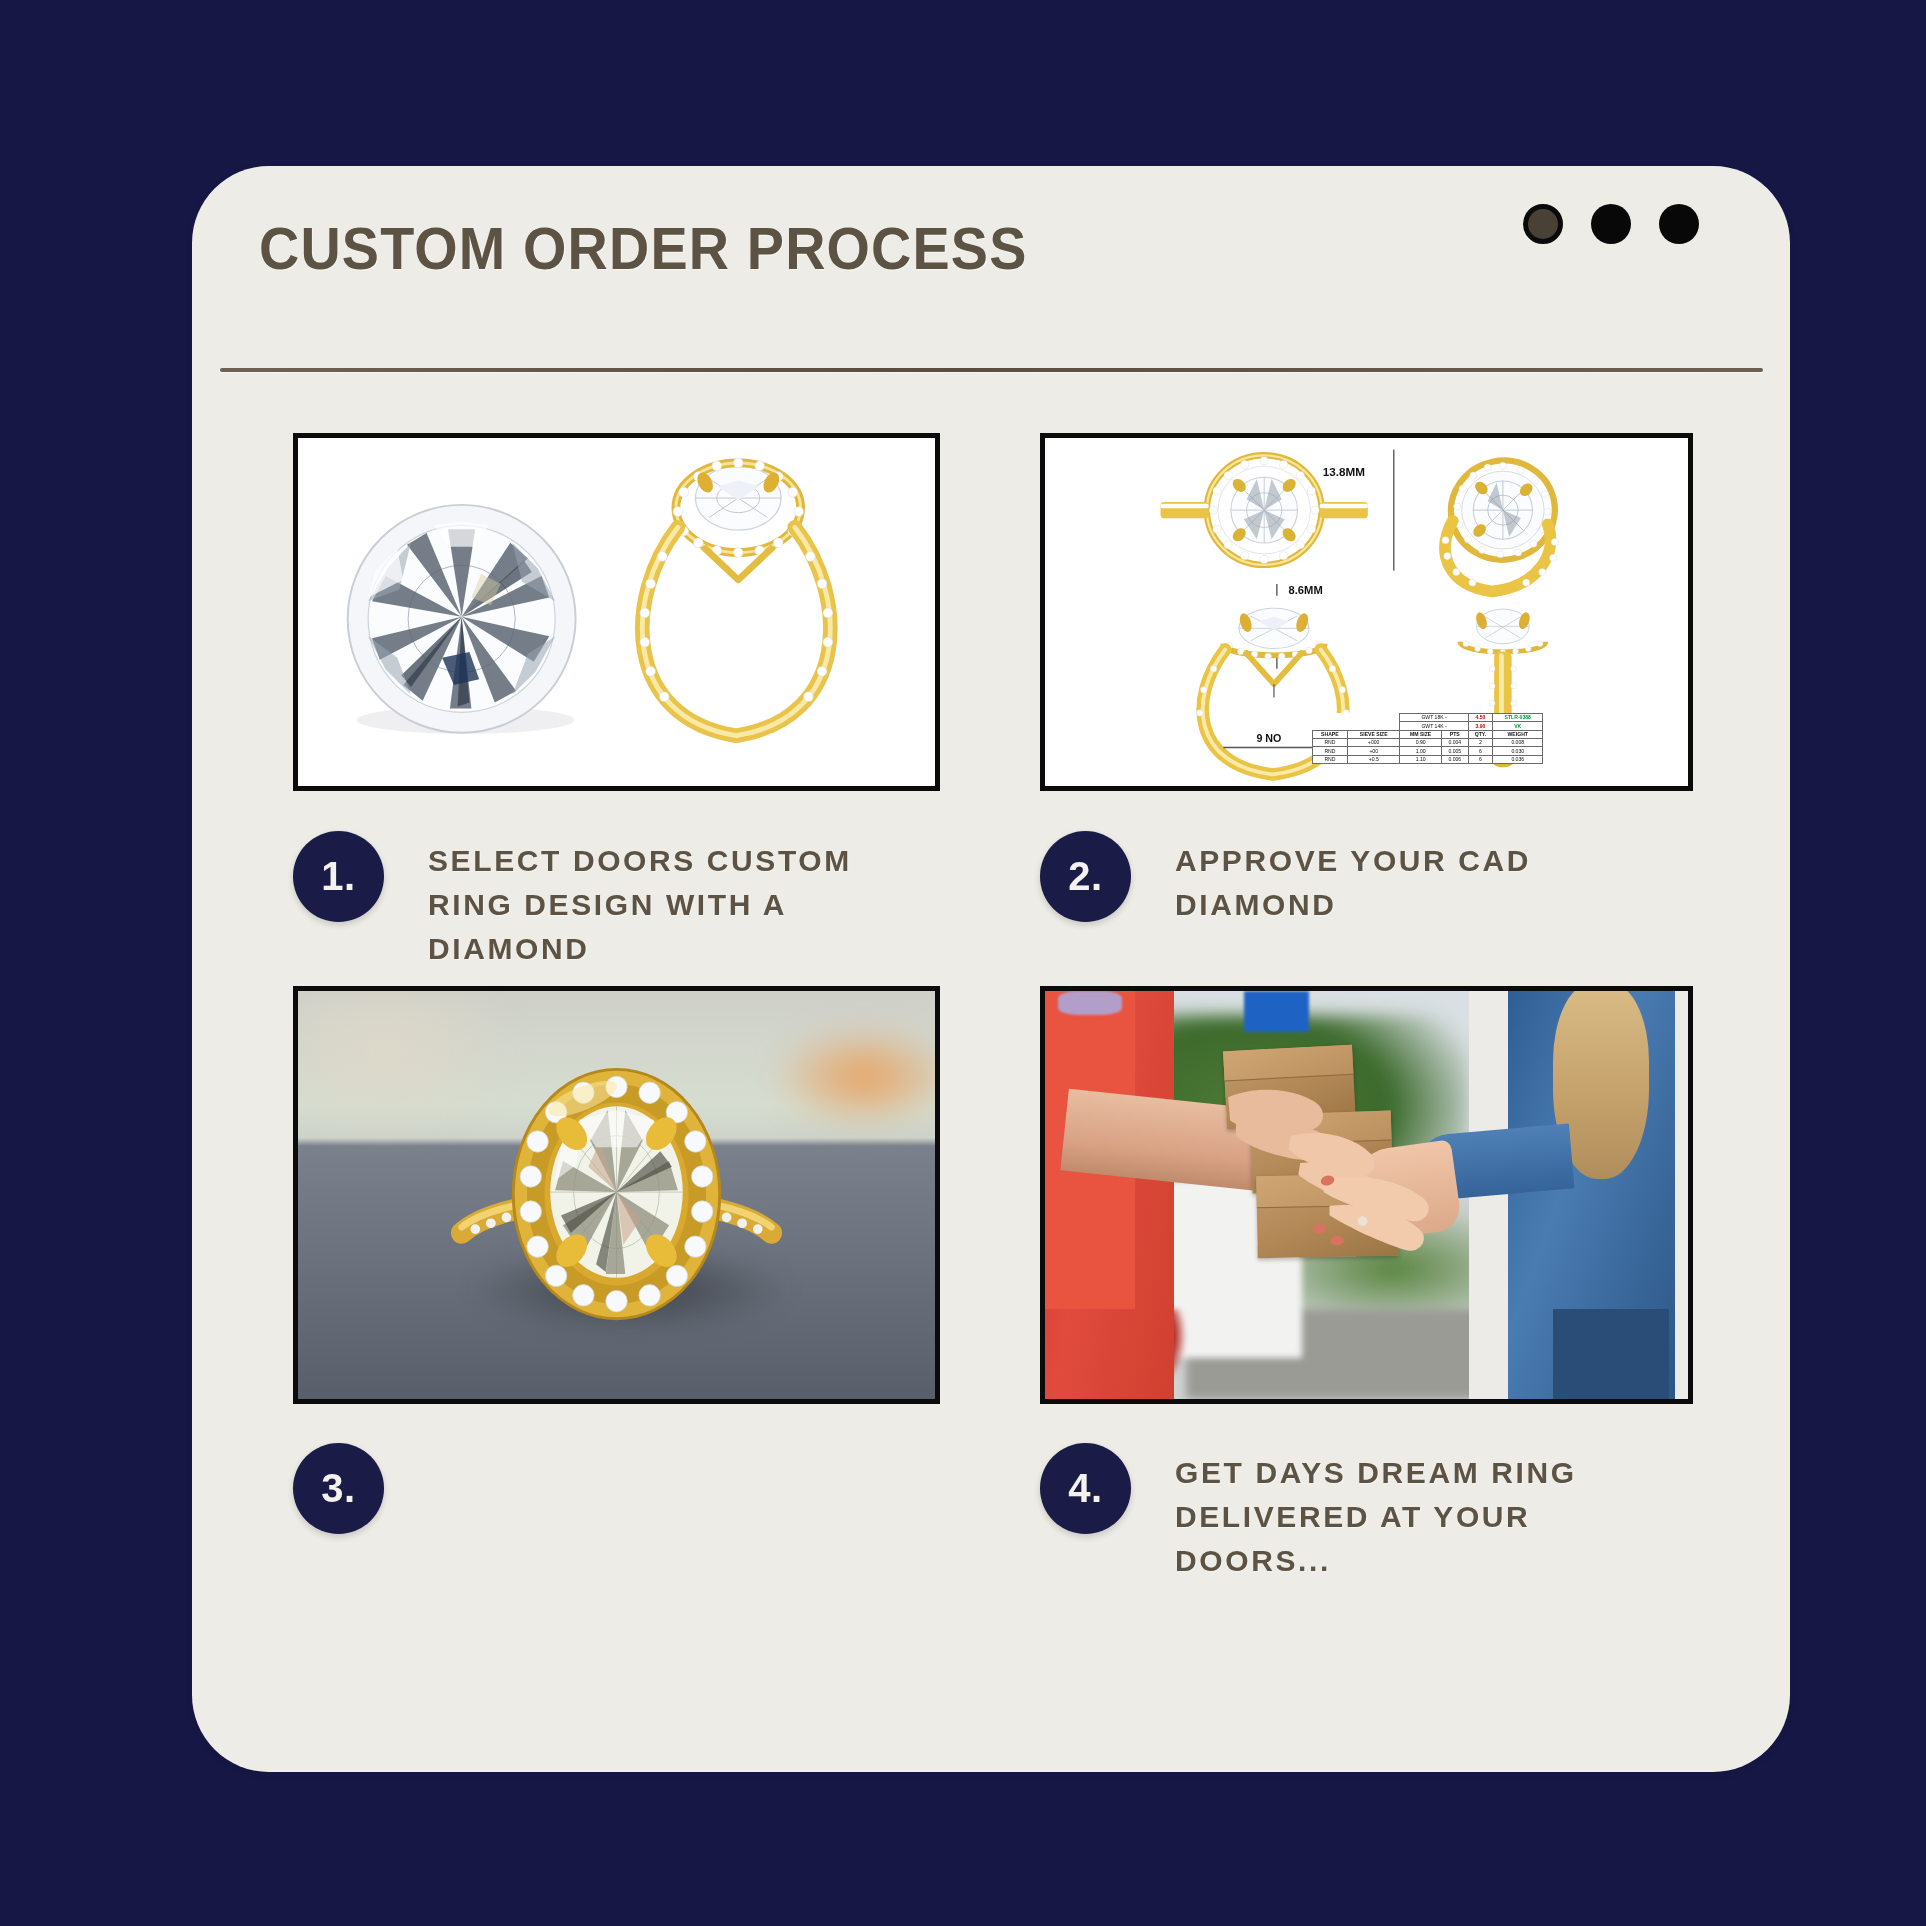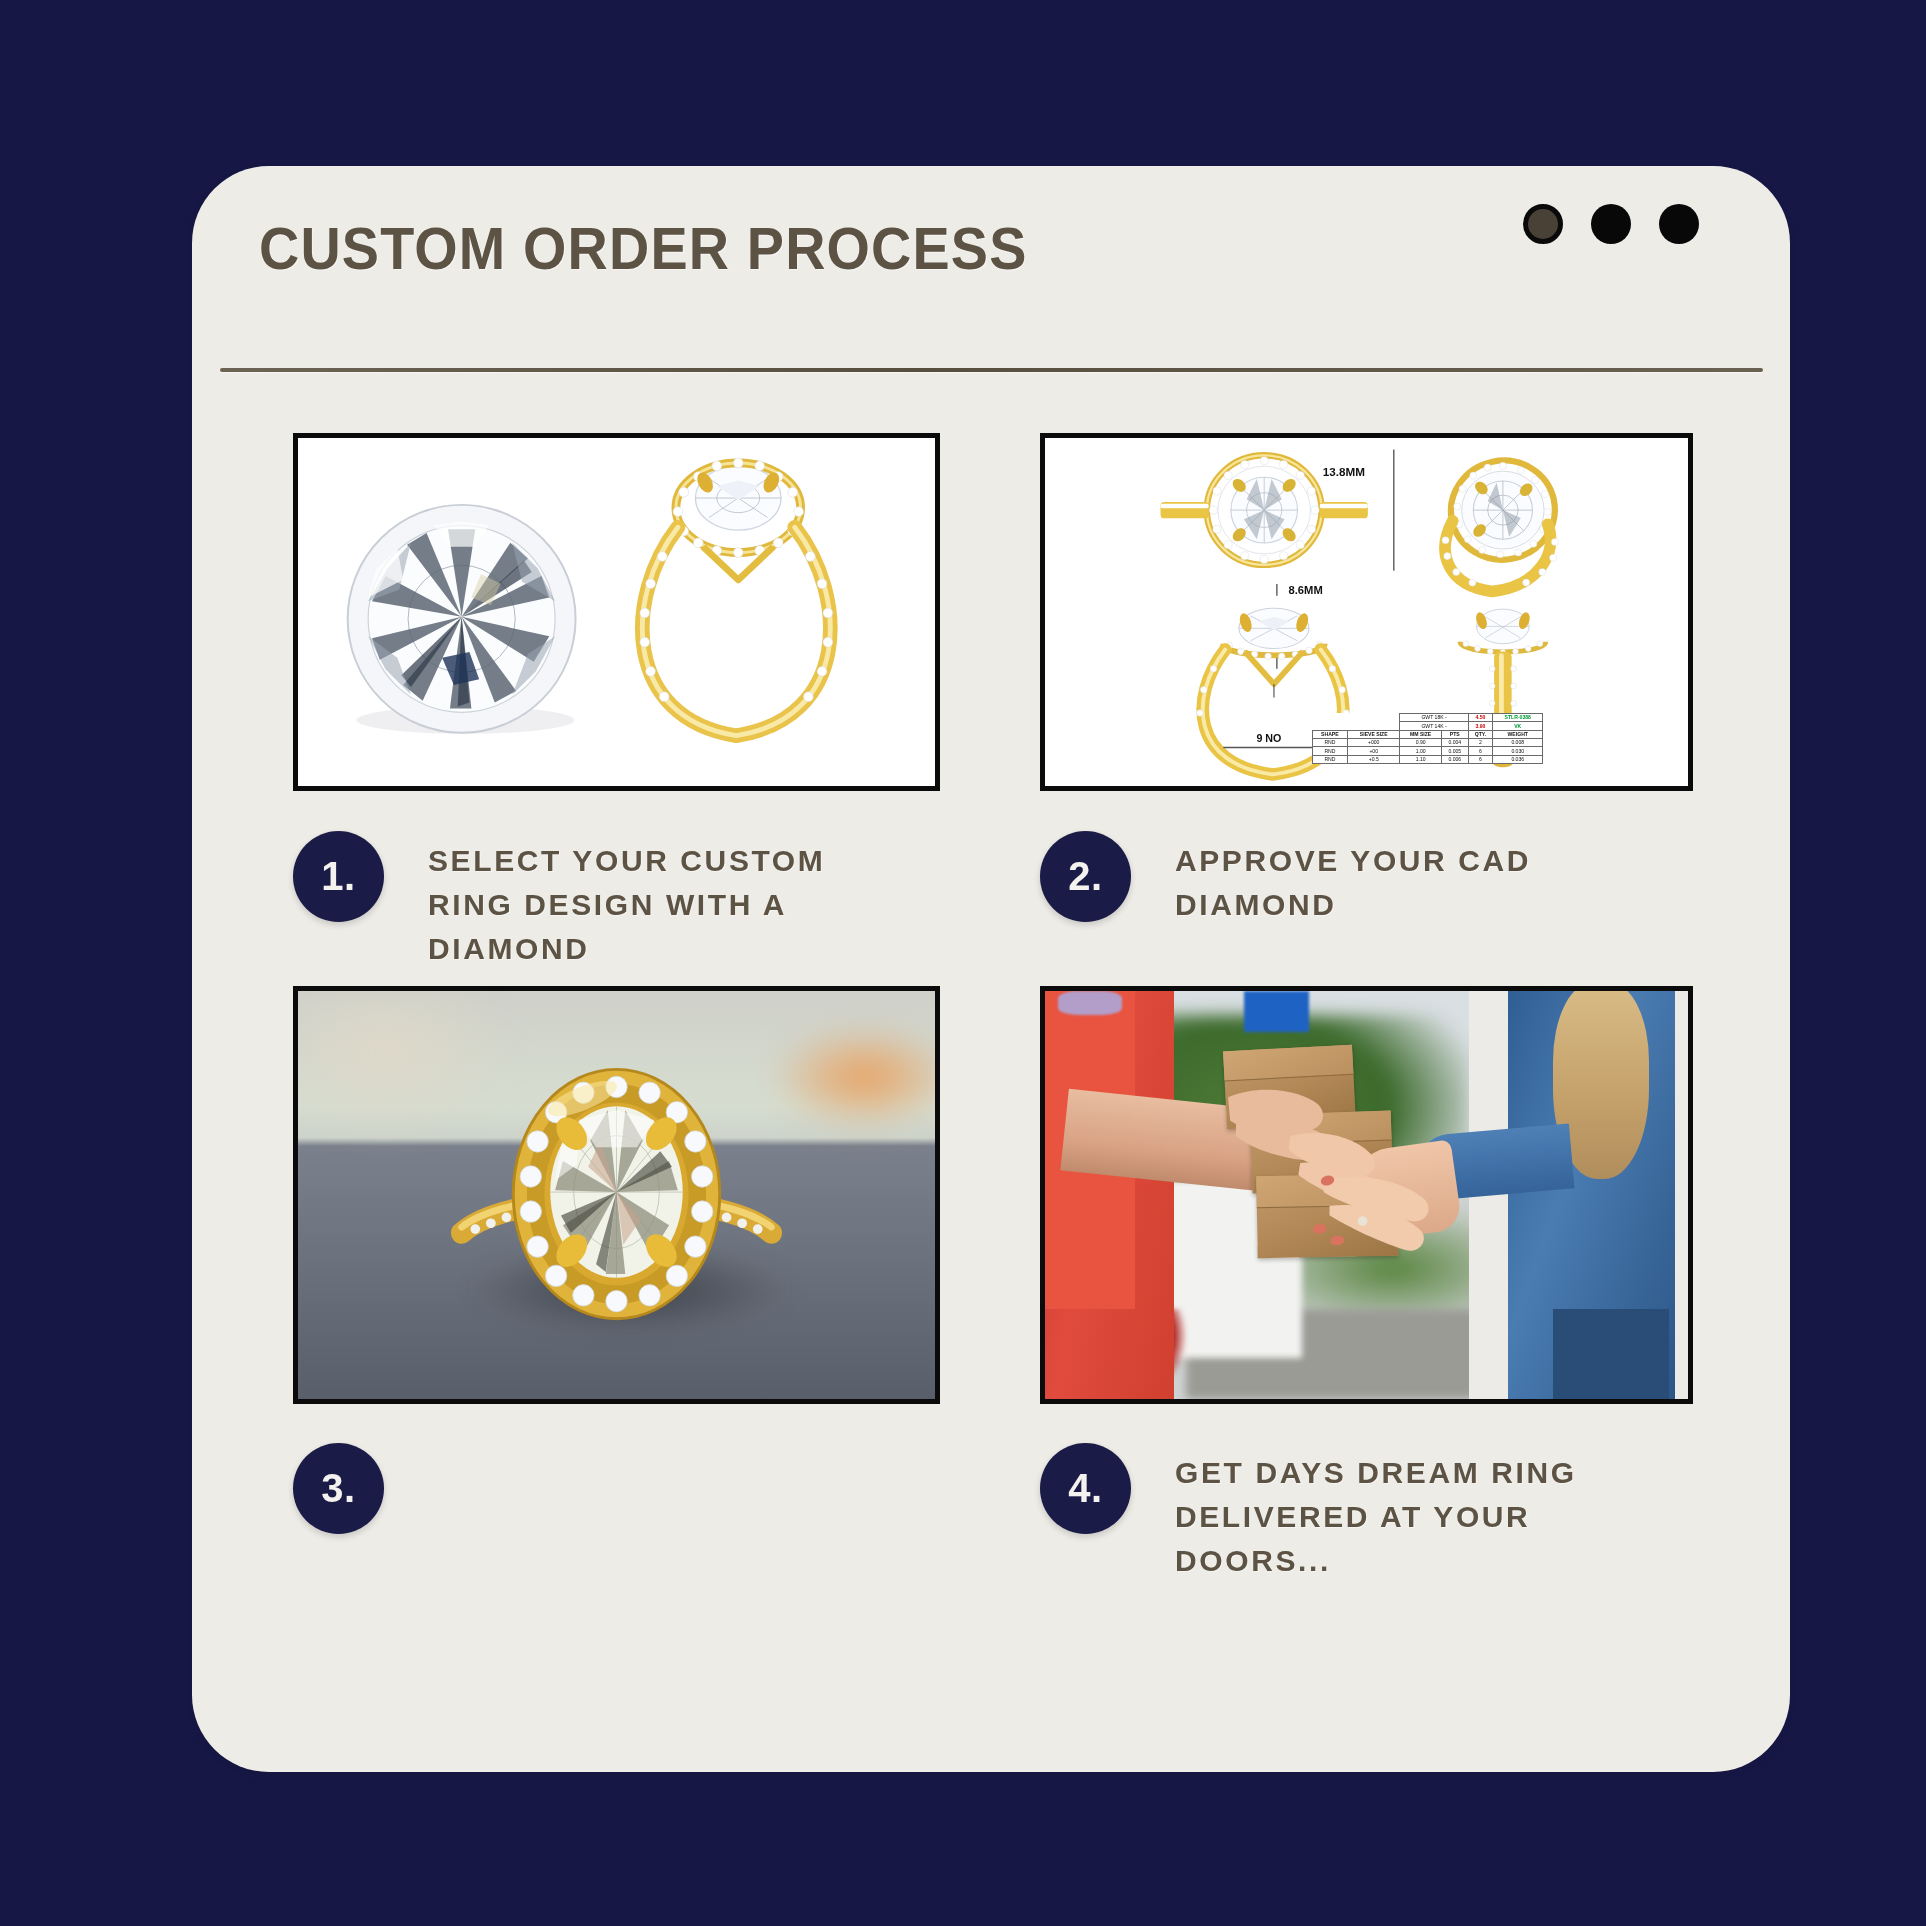--- a/index.html
+++ b/index.html
@@ -288,21 +288,21 @@
                 <circle cx="86" cy="202" r="5"></circle>
                   <circle cx="72" cy="228" r="5"></circle>
               </g>
             </g>
           </svg>
         </div>
       </div>
 
       <div class="caption" style="left:101px;top:665px;width:634px;">
         <div class="badge">1.</div>
-        <div class="cap-text">SELECT YOUR CUSTOM RING DESIGN WITH A DIAMOND</div>
+        <div class="cap-text">SELECT DOORS CUSTOM RING DESIGN WITH A DIAMOND</div>
       </div>
     </div>
 
     <div class="cell">
       <div class="thumb" style="left:848px;top:267px;width:653px;height:358px;">
         <div class="img-fill cad-bg">
           <svg viewBox="0 0 660 362" width="100%" height="100%" preserveAspectRatio="none">
             <rect x="0" y="0" width="660" height="362" fill="#ffffff"></rect>
 
             <g transform="translate(225,75) scale(.95)">

